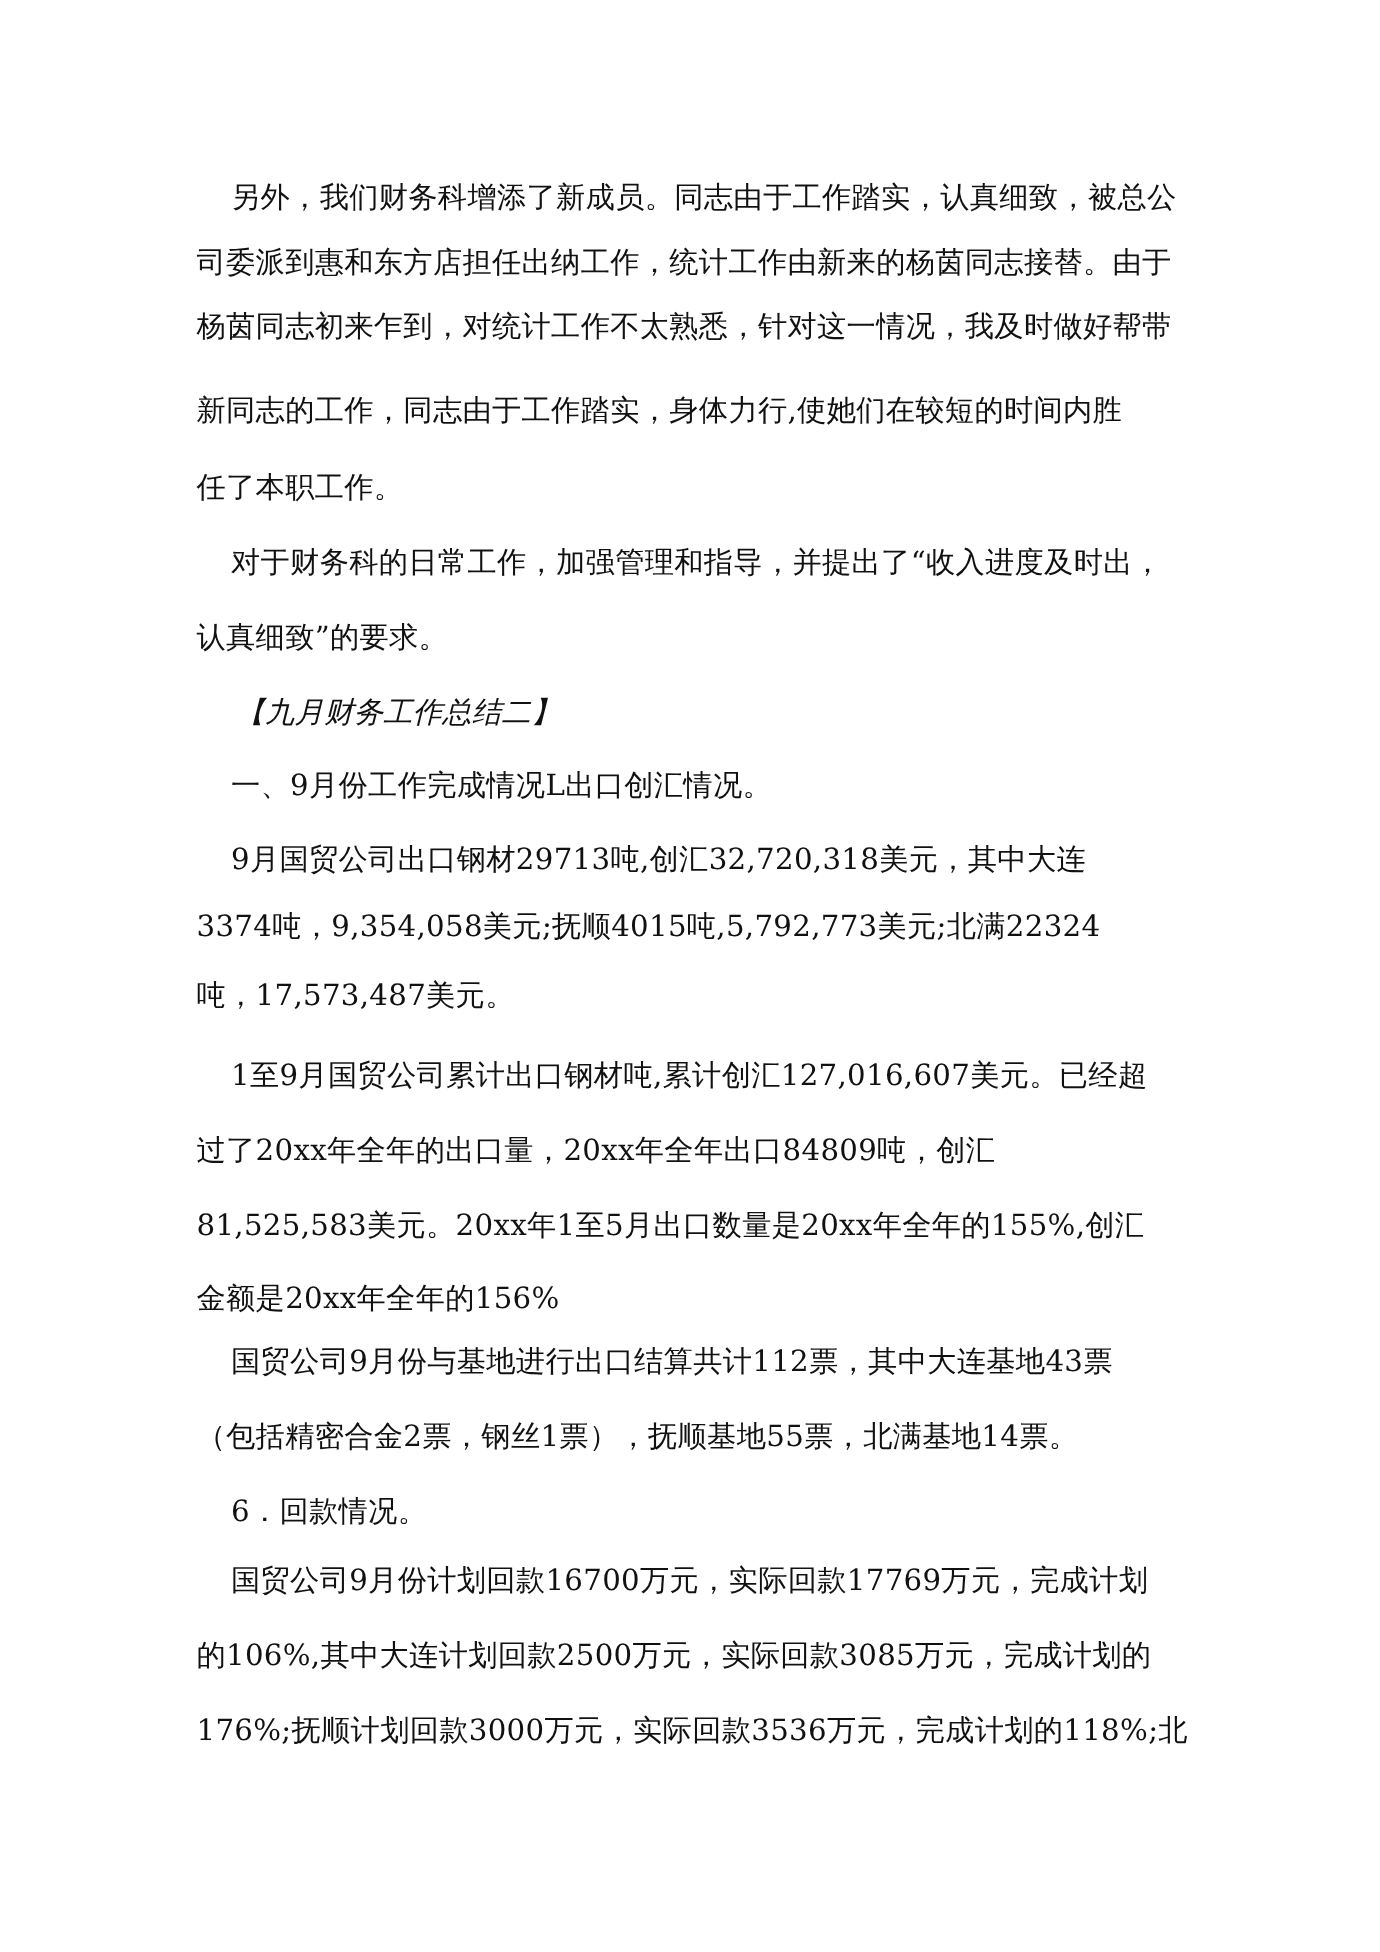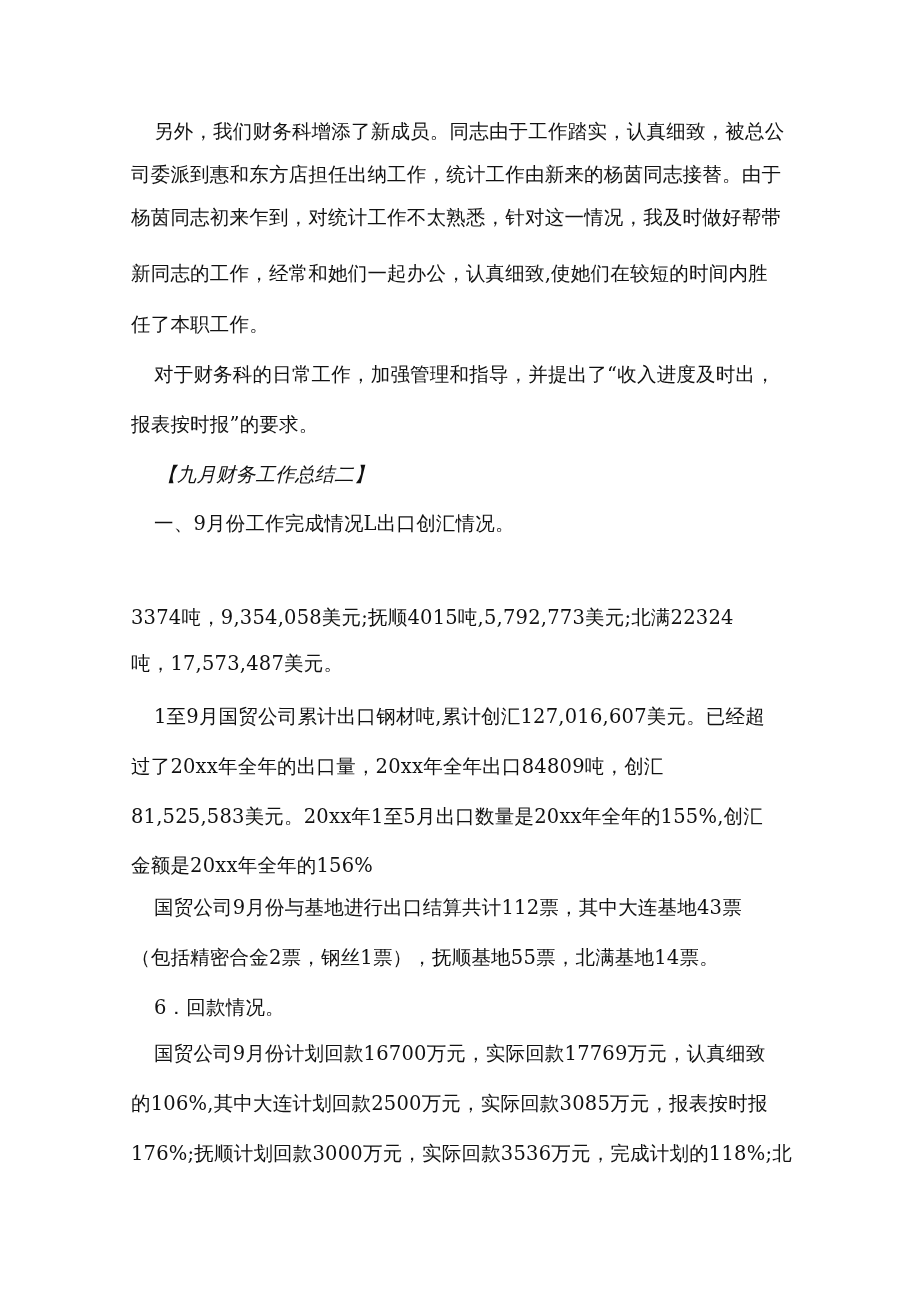--- a/index.html
+++ b/index.html
@@ -10,31 +10,32 @@
   .ind { left: 154px; }
   .heading { left: 157px; font-style: italic; }
 </style>
 </head>
 <body>
 
 <div class="page">
   <div class="line ind" style="top:120px">另外，我们财务科增添了新成员。同志由于工作踏实，认真细致，被总公</div>
   <div class="line" style="top:206px">杨茵同志初来乍到，对统计工作不太熟悉，针对这一情况，我及时做好帮带</div>
   <div class="line" style="top:163px">司委派到惠和东方店担任出纳工作，统计工作由新来的杨茵同志接替。由于</div>
-  <div class="line" style="top:262px">新同志的工作，经常和她们一起办公，认真细致,使她们在较短的时间内胜</div>
+  <div class="line" style="top:262px">新同志的工作，同志由于工作踏实，身体力行,使她们在较短的时间内胜</div>
   <div class="line" style="top:313px">任了本职工作。</div>
   <div class="line ind" style="top:363px">对于财务科的日常工作，加强管理和指导，并提出了“收入进度及时出，</div>
-  <div class="line" style="top:413px">报表按时报”的要求。</div>
+  <div class="line" style="top:413px">认真细致”的要求。</div>
   <div class="line heading" style="top:463px">【九月财务工作总结二】</div>
   <div class="line ind" style="top:512px">一、9月份工作完成情况L出口创汇情况。</div>
+  <div class="line ind" style="top:561px">9月国贸公司出口钢材29713吨,创汇32,720,318美元，其中大连</div>
   <div class="line" style="top:606px">3374吨，9,354,058美元;抚顺4015吨,5,792,773美元;北满22324</div>
   <div class="line" style="top:652px">吨，17,573,487美元。</div>
   <div class="line ind" style="top:705px">1至9月国贸公司累计出口钢材吨,累计创汇127,016,607美元。已经超</div>
   <div class="line" style="top:755px">过了20xx年全年的出口量，20xx年全年出口84809吨，创汇</div>
   <div class="line" style="top:805px">81,525,583美元。20xx年1至5月出口数量是20xx年全年的155%,创汇</div>
   <div class="line" style="top:854px">金额是20xx年全年的156%</div>
   <div class="line ind" style="top:896px">国贸公司9月份与基地进行出口结算共计112票，其中大连基地43票</div>
   <div class="line" style="top:946px">（包括精密合金2票，钢丝1票），抚顺基地55票，北满基地14票。</div>
   <div class="line ind" style="top:996px">6．回款情况。</div>
-  <div class="line ind" style="top:1042px">国贸公司9月份计划回款16700万元，实际回款17769万元，认真细致</div>
-  <div class="line" style="top:1092px">的106%,其中大连计划回款2500万元，实际回款3085万元，报表按时报</div>
+  <div class="line ind" style="top:1042px">国贸公司9月份计划回款16700万元，实际回款17769万元，完成计划</div>
+  <div class="line" style="top:1092px">的106%,其中大连计划回款2500万元，实际回款3085万元，完成计划的</div>
   <div class="line" style="top:1142px">176%;抚顺计划回款3000万元，实际回款3536万元，完成计划的118%;北</div>
 </div>
 
 </body></html>

